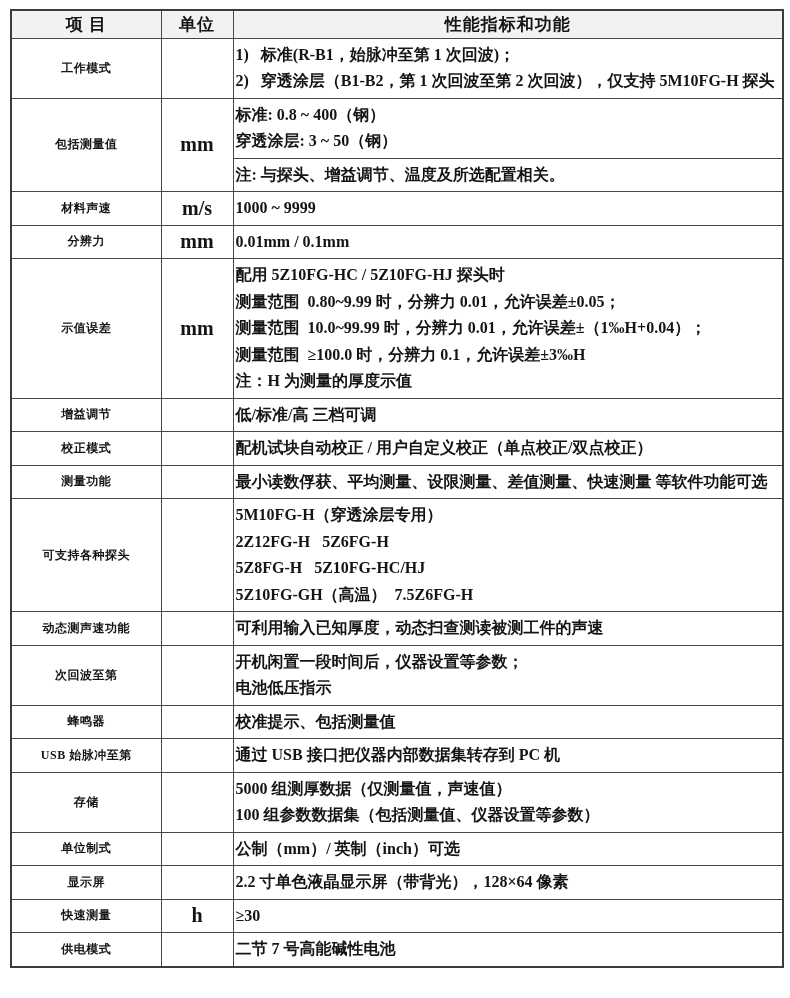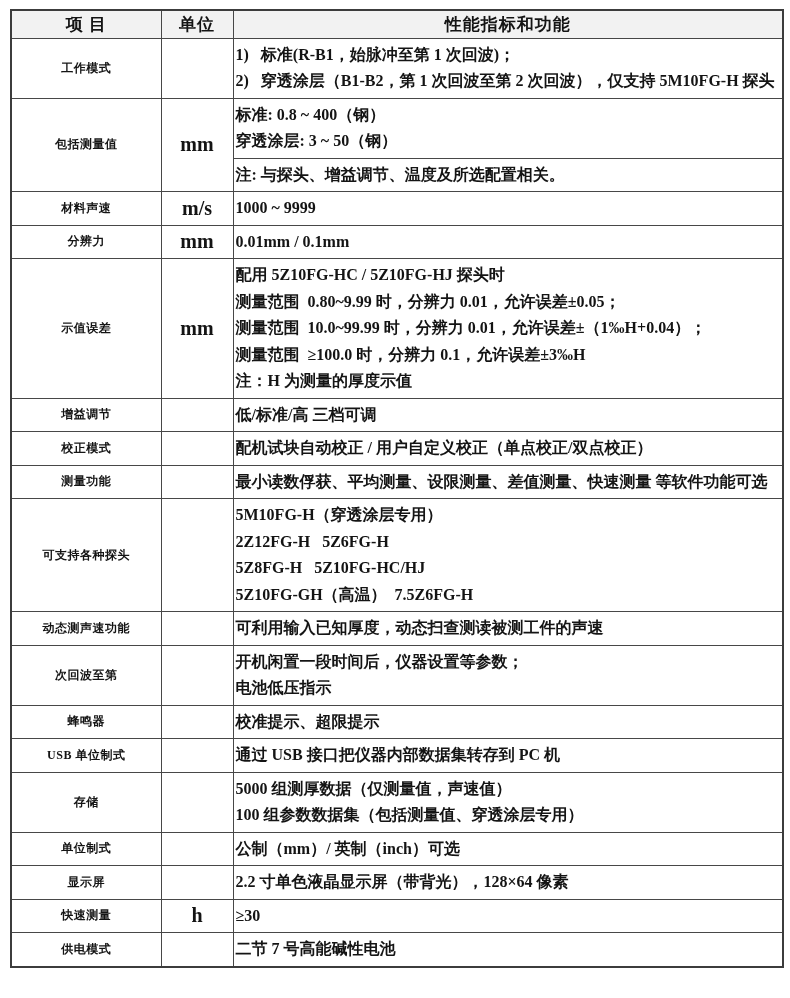--- a/index.html
+++ b/index.html
@@ -176,38 +176,38 @@
       <td class="spec-cell">
         <div class="line">开机闲置一段时间后，仪器设置等参数；</div>
         <div class="line">电池低压指示</div>
       </td>
     </tr>
 
     <tr style="height:29px">
       <td class="item">蜂鸣器</td>
       <td class="unit"></td>
       <td class="spec-cell">
-        <div class="line">校准提示、超限提示</div>
-      </td>
-    </tr>
-
-    <tr style="height:30px">
-      <td class="item">USB 单位制式</td>
+        <div class="line">校准提示、包括测量值</div>
+      </td>
+    </tr>
+
+    <tr style="height:30px">
+      <td class="item">USB 始脉冲至第</td>
       <td class="unit"></td>
       <td class="spec-cell">
         <div class="line">通过 USB 接口把仪器内部数据集转存到 PC 机</div>
       </td>
     </tr>
 
     <tr style="height:58px">
       <td class="item">存储</td>
       <td class="unit"></td>
       <td class="spec-cell">
         <div class="line">5000 组测厚数据（仅测量值，声速值）</div>
-        <div class="line">100 组参数数据集（包括测量值、穿透涂层专用）</div>
+        <div class="line">100 组参数数据集（包括测量值、仪器设置等参数）</div>
       </td>
     </tr>
 
     <tr style="height:30px">
       <td class="item">单位制式</td>
       <td class="unit"></td>
       <td class="spec-cell">
         <div class="line">公制（mm）/ 英制（inch）可选</div>
       </td>
     </tr>

